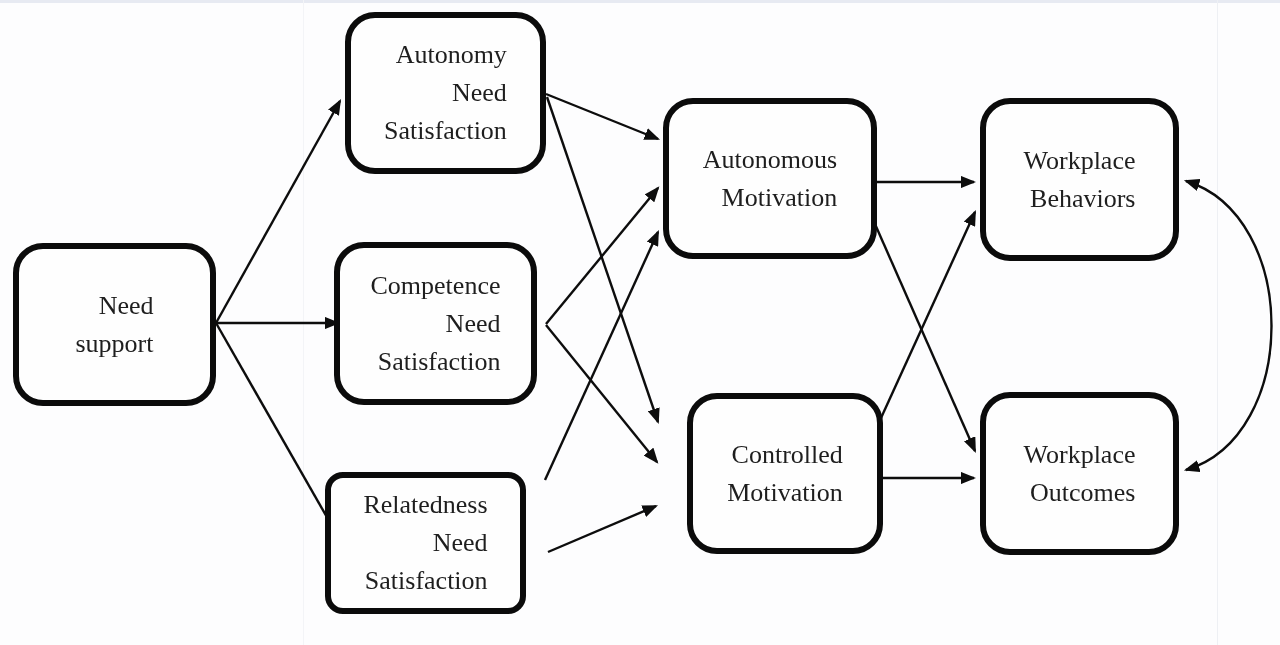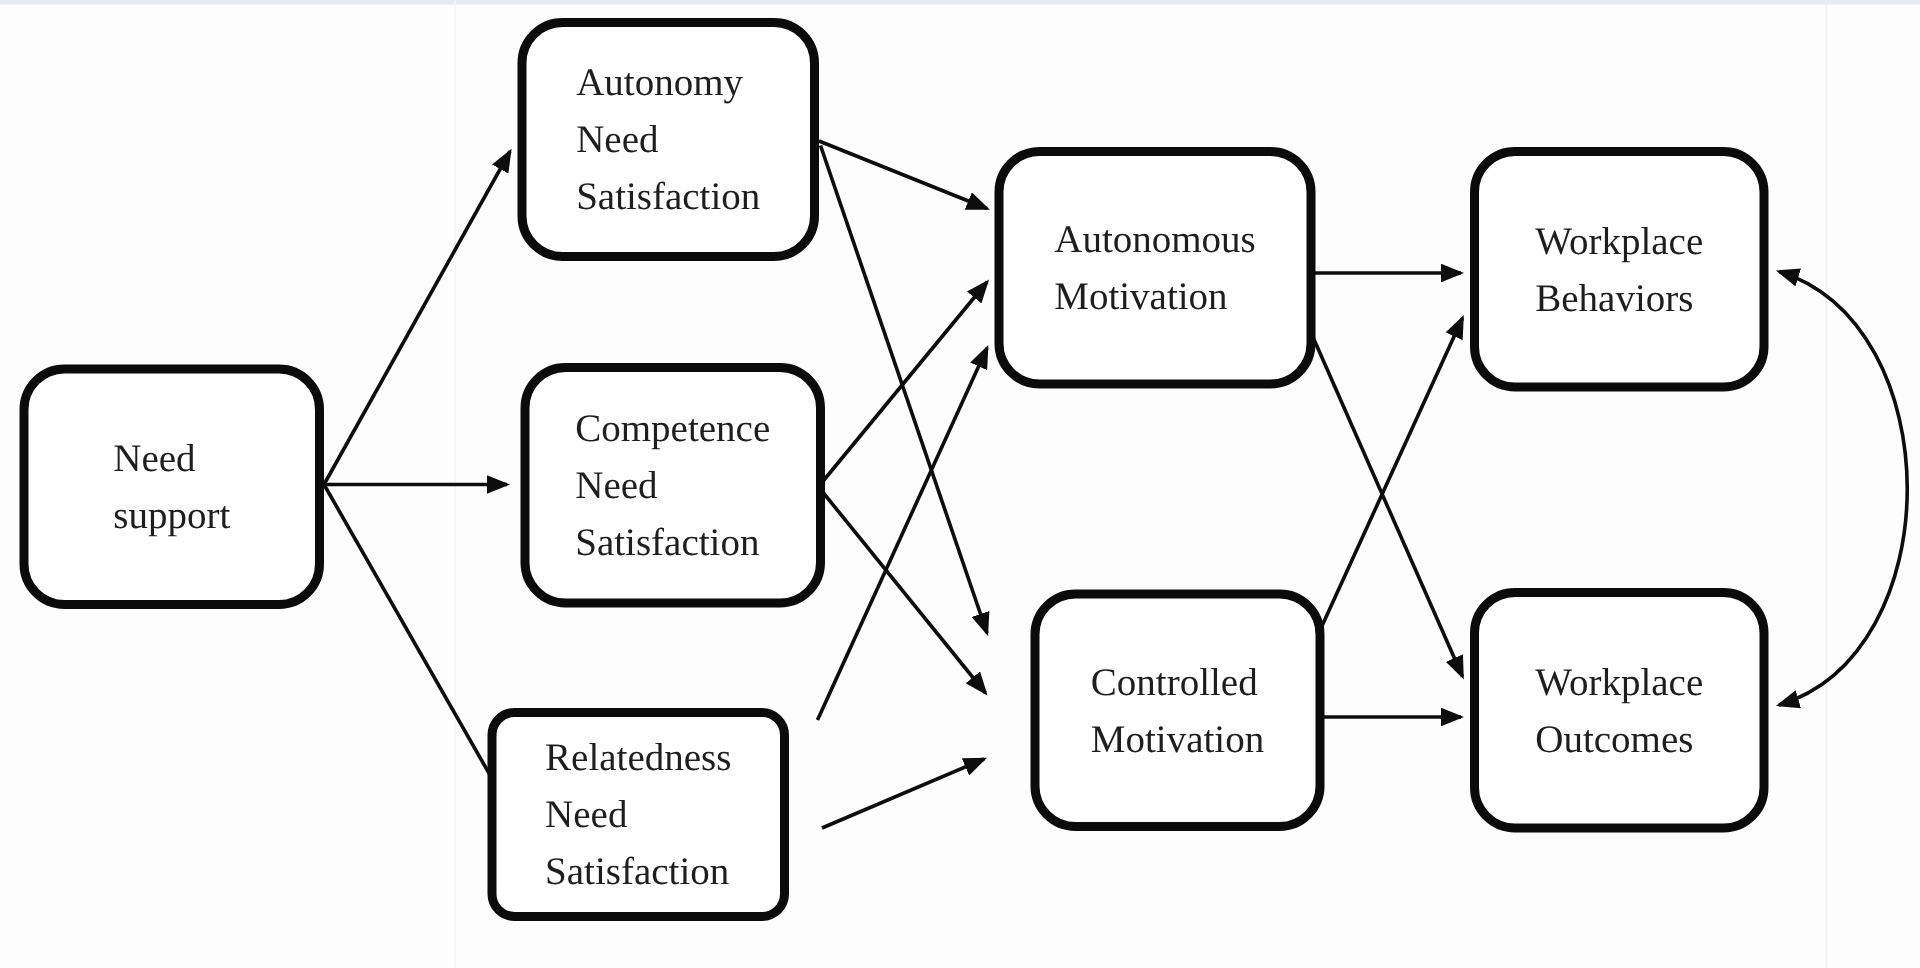--- a/index.html
+++ b/index.html
@@ -18,26 +18,26 @@
   }
   .seam.left{left:303px;background:#f3f4f7;}
   .seam.right{left:1217px;}
   .edge-layer{
     position:absolute;left:0;top:0;width:1280px;height:645px;
   }
   .node{
     position:absolute;box-sizing:border-box;
     border:6px solid #0b0b0b;border-radius:30px;background:#fefefe;
     display:flex;align-items:center;justify-content:center;
-    text-align:left;white-space:pre-line;
+    text-align:right;white-space:pre-line;
     font-size:26px;line-height:38px;color:#1e1e1e;
   }
   #need-support          {left:13px;  top:243px; width:203px; height:163px;}
   #autonomy-ns           {left:345px; top:12px;  width:201px; height:162px;}
-  #competence-ns         {left:347px; top:242px; width:203px; height:163px;}
+  #competence-ns         {left:334px; top:242px; width:203px; height:163px;}
   #relatedness-ns        {left:325px; top:472px; width:201px; height:142px;border-radius:18px;}
   #autonomous-motivation {left:663px; top:98px;  width:214px; height:161px;}
   #controlled-motivation {left:663px; top:393px; width:196px; height:161px;margin-left:24px;}
   #workplace-behaviors   {left:980px; top:98px;  width:199px; height:163px;}
   #workplace-outcomes    {left:980px; top:392px; width:199px; height:163px;}
 </style>
 </head>
 <body>
 
 <div class="top-strip"></div>

